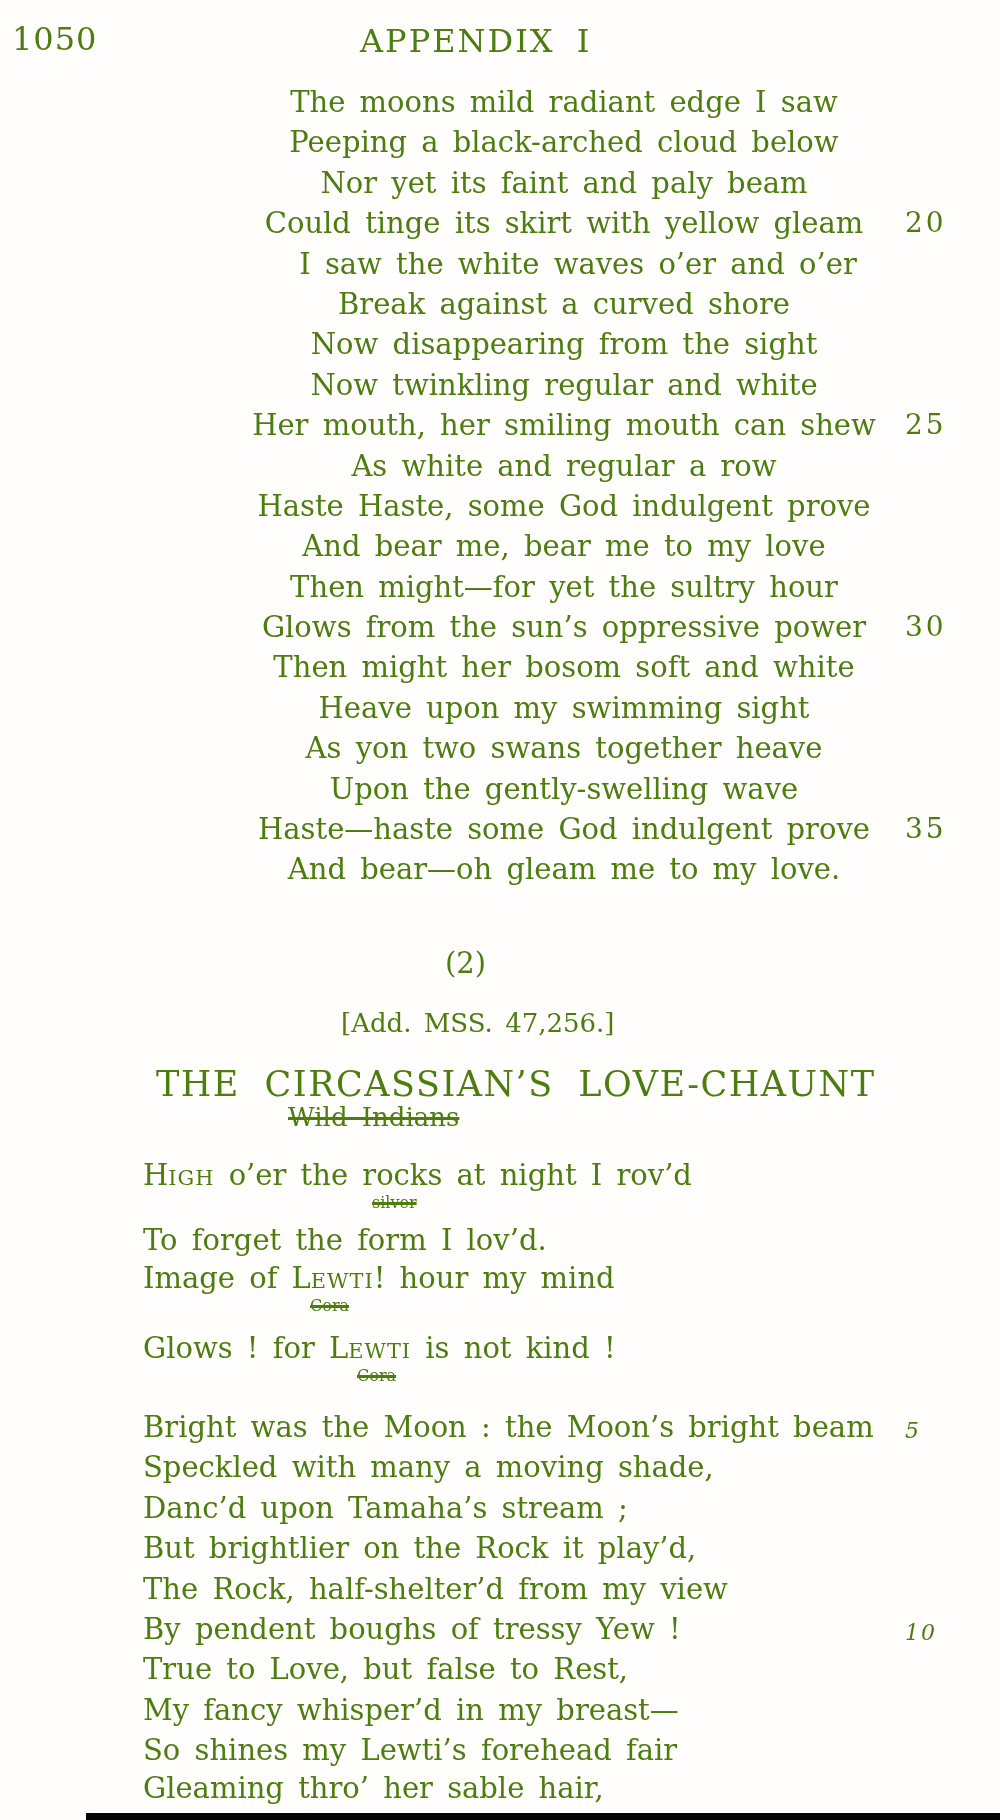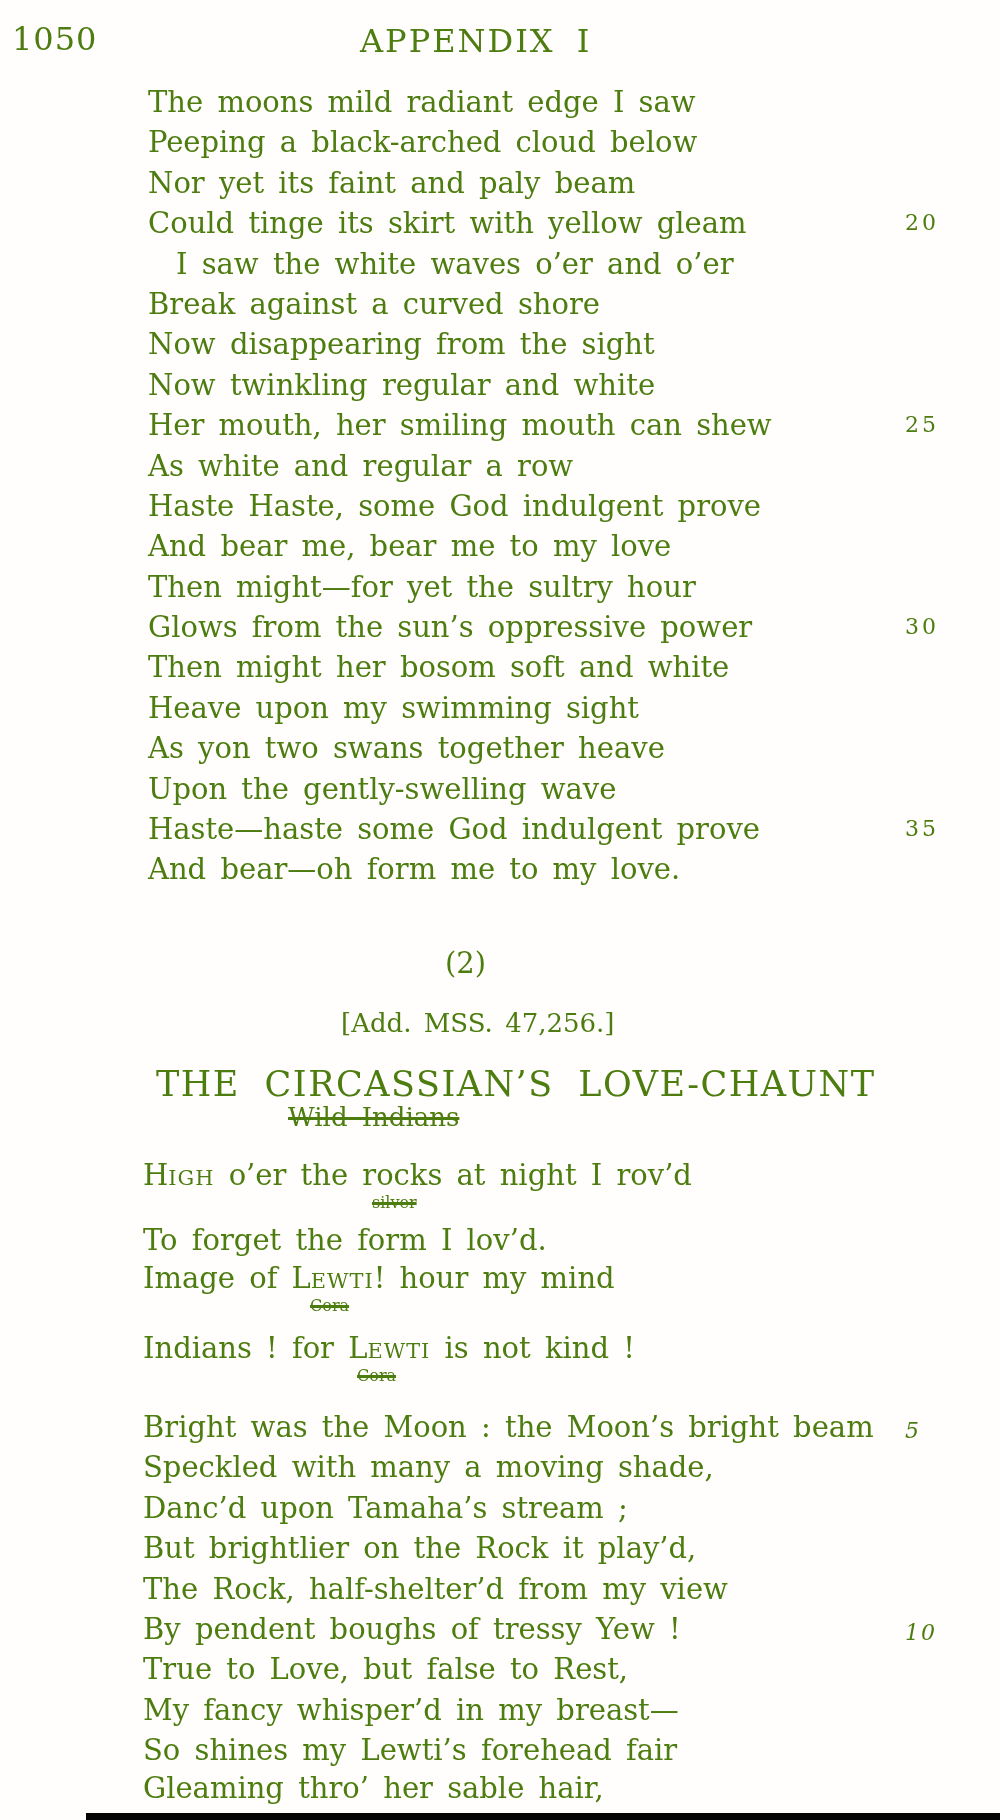--- a/index.html
+++ b/index.html
@@ -2,23 +2,23 @@
 <html><head>
 <meta charset="utf-8">
 <style>
   html,body{margin:0;padding:0;background:#ffffff;}
   .page{position:relative;width:1000px;height:1820px;background:#fffefd;
         font-family:"DejaVu Serif","Liberation Serif",serif;color:#4d7c0f;overflow:hidden;}
   .pageno{position:absolute;left:12px;top:20px;font-size:32px;letter-spacing:1px;}
   .runhead{position:absolute;left:360px;top:22px;font-size:32px;letter-spacing:2px;word-spacing:10px;}
   
   .poem1{position:absolute;left:148px;top:82px;width:832px;}
-  .vline{position:relative;height:40.4px;line-height:40.4px;font-size:29px;word-spacing:5px;white-space:nowrap;}
+  .vline{position:relative;height:40.4px;line-height:40.4px;font-size:29px;word-spacing:5px;white-space:nowrap;text-align:center;}
   .vline.indent{padding-left:28px;}
-  .lnum{position:absolute;left:757px;top:0;font-size:22px;letter-spacing:3px;}
+  .lnum{position:absolute;left:757px;top:0;font-size:28px;letter-spacing:3px;}
   
   .secno{position:absolute;left:445px;top:946px;font-size:29px;}
   .mss{position:absolute;left:341px;top:1008px;font-size:26px;word-spacing:4px;white-space:nowrap;}
   .ptitle{position:absolute;left:156px;top:1064px;font-size:35px;letter-spacing:1.5px;word-spacing:12px;white-space:nowrap;}
   .strike{text-decoration:line-through;text-decoration-thickness:2.5px;}
   .wild{position:absolute;left:288px;top:1102px;font-size:26px;word-spacing:6px;white-space:nowrap;}
   
   .p2line{position:absolute;left:143px;width:845px;height:34px;line-height:34px;
           font-size:29px;word-spacing:5px;white-space:nowrap;}
   .lnum2{position:absolute;left:762px;top:4px;font-size:22px;letter-spacing:2px;font-style:italic;}
@@ -47,37 +47,37 @@
     <div class="vline"><span>As white and regular a row</span><span class="lnum"></span></div>
     <div class="vline"><span>Haste Haste, some God indulgent prove</span><span class="lnum"></span></div>
     <div class="vline"><span>And bear me, bear me to my love</span><span class="lnum"></span></div>
     <div class="vline"><span>Then might—for yet the sultry hour</span><span class="lnum"></span></div>
     <div class="vline"><span>Glows from the sun’s oppressive power</span><span class="lnum">30</span></div>
     <div class="vline"><span>Then might her bosom soft and white</span><span class="lnum"></span></div>
     <div class="vline"><span>Heave upon my swimming sight</span><span class="lnum"></span></div>
     <div class="vline"><span>As yon two swans together heave</span><span class="lnum"></span></div>
     <div class="vline"><span>Upon the gently-swelling wave</span><span class="lnum"></span></div>
     <div class="vline"><span>Haste—haste some God indulgent prove</span><span class="lnum">35</span></div>
-    <div class="vline"><span>And bear—oh form me to my love.</span><span class="lnum"></span></div>
+    <div class="vline"><span>And bear—oh gleam me to my love.</span><span class="lnum"></span></div>
   </div>
 
   <div class="secno">(2)</div>
   <div class="mss">[Add. MSS. 47,256.]</div>
   <div class="ptitle">THE CIRCASSIAN’S LOVE-CHAUNT</div>
   <div class="wild strike">Wild Indians</div>
 
   <div class="p2line" style="top:1158px"><span>H</span><span class="sc">igh</span><span> o’er the rocks at night I rov’d</span><span class="lnum2"></span></div>
   <div class="corr strike" style="top:1193px;left:372px">silver</div>
 
   <div class="p2line" style="top:1223px"><span>To forget the form I lov’d.</span><span class="sc"></span><span></span><span class="lnum2"></span></div>
 
   <div class="p2line" style="top:1261px"><span>Image of L</span><span class="sc">ewti</span><span>! hour my mind</span><span class="lnum2"></span></div>
   <div class="corr strike" style="top:1296px;left:310px">Cora</div>
 
-  <div class="p2line" style="top:1331px"><span>Indians ! for L</span><span class="sc">ewti</span><span> is not kind !</span><span class="lnum2"></span></div>
+  <div class="p2line" style="top:1331px"><span>Glows ! for L</span><span class="sc">ewti</span><span> is not kind !</span><span class="lnum2"></span></div>
   <div class="corr strike" style="top:1366px;left:357px">Cora</div>
 
   <div class="p2line" style="top:1410px"><span>Bright was the Moon : the Moon’s bright beam</span><span class="sc"></span><span></span><span class="lnum2">5</span></div>
   <div class="p2line" style="top:1491px"><span>Danc’d upon Tamaha’s stream ;</span><span class="sc"></span><span></span><span class="lnum2"></span></div>
   <div class="p2line" style="top:1450px"><span>Speckled with many a moving shade,</span><span class="sc"></span><span></span><span class="lnum2"></span></div>
   <div class="p2line" style="top:1531px"><span>But brightlier on the Rock it play’d,</span><span class="sc"></span><span></span><span class="lnum2"></span></div>
   <div class="p2line" style="top:1572px"><span>The Rock, half-shelter’d from my view</span><span class="sc"></span><span></span><span class="lnum2"></span></div>
   <div class="p2line" style="top:1612px"><span>By pendent boughs of tressy Yew !</span><span class="sc"></span><span></span><span class="lnum2">10</span></div>
   <div class="p2line" style="top:1652px"><span>True to Love, but false to Rest,</span><span class="sc"></span><span></span><span class="lnum2"></span></div>
   <div class="p2line" style="top:1693px"><span>My fancy whisper’d in my breast—</span><span class="sc"></span><span></span><span class="lnum2"></span></div>

